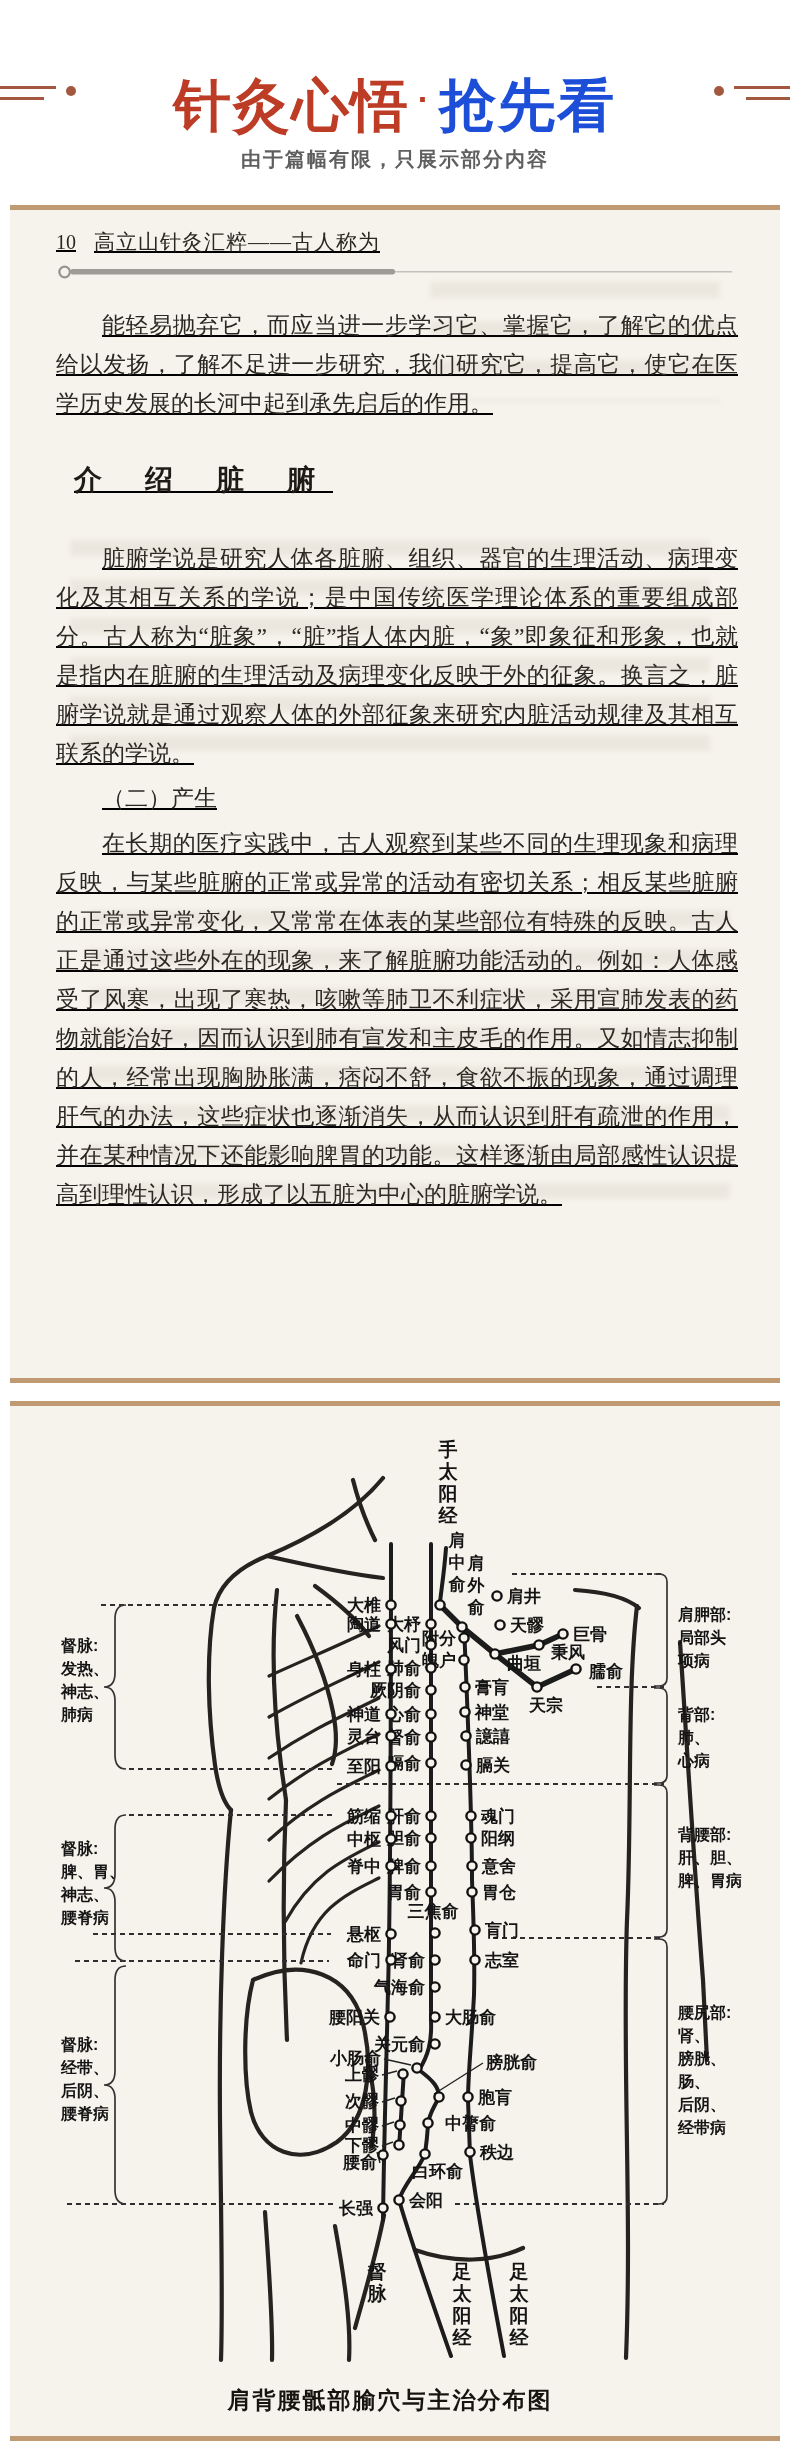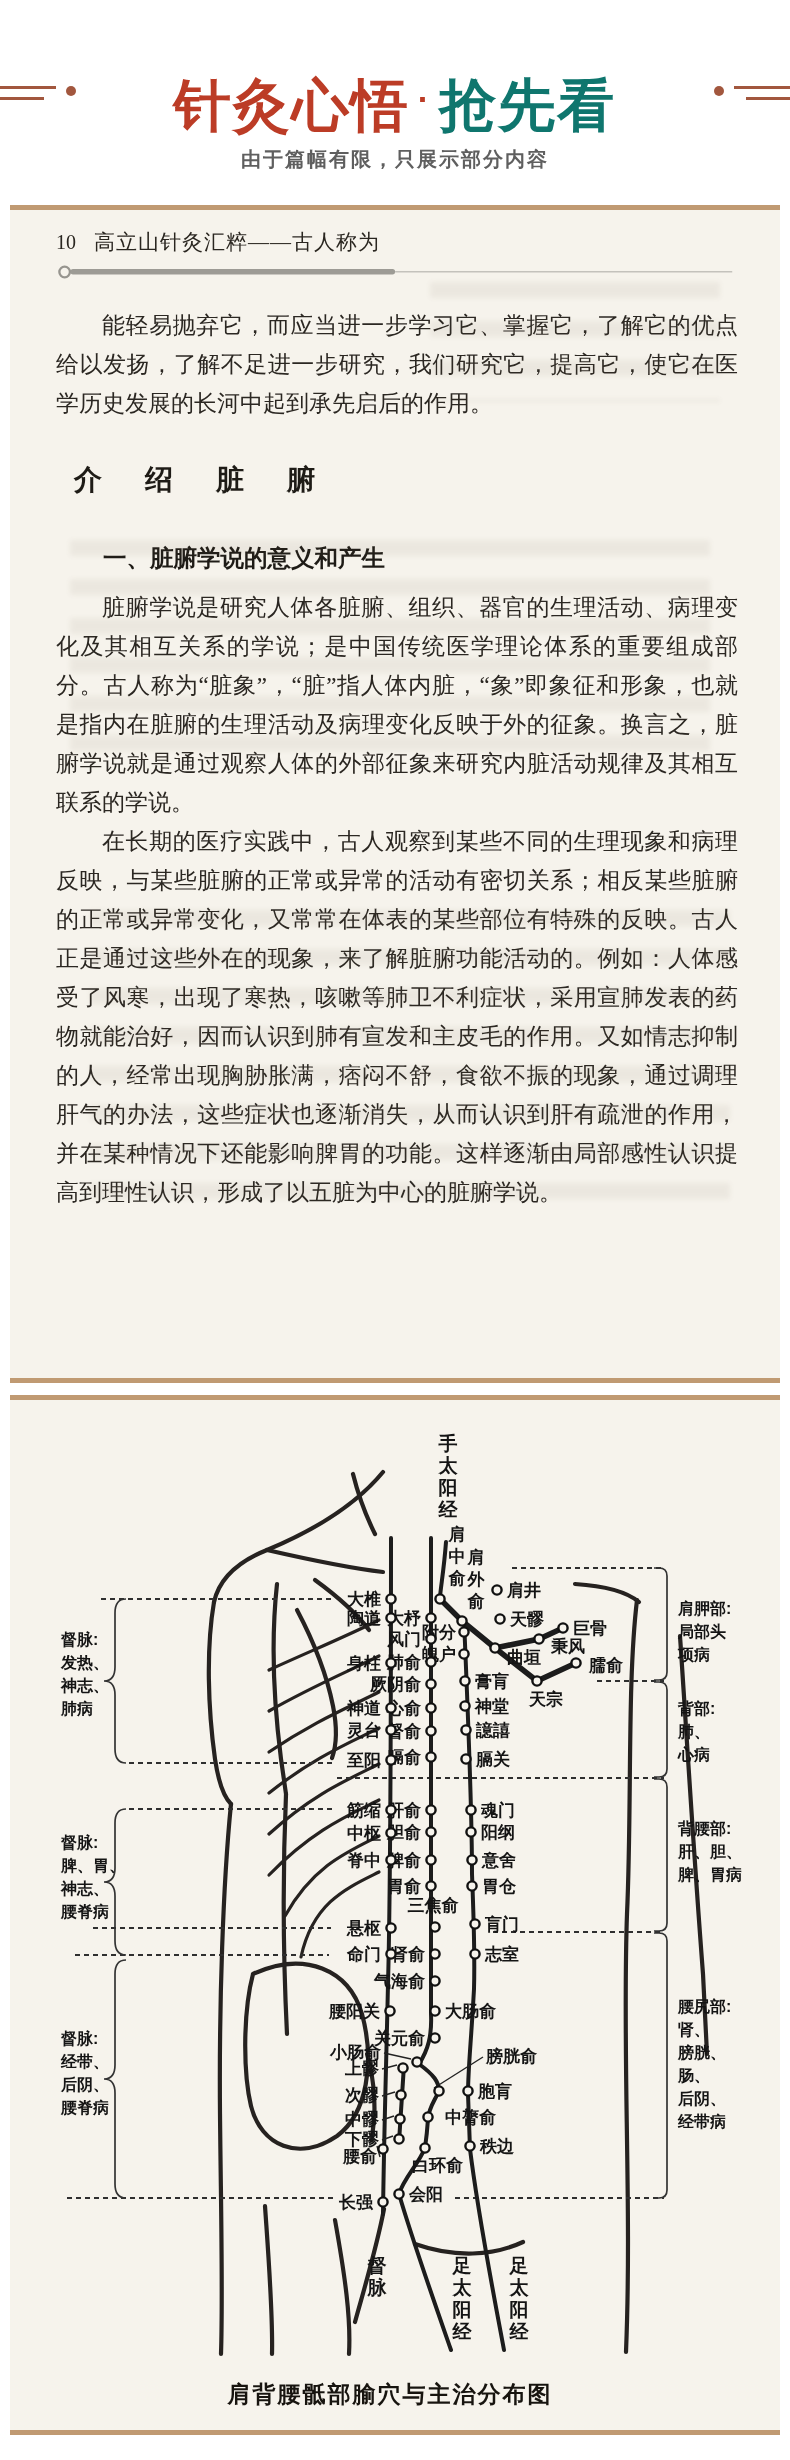--- a/index.html
+++ b/index.html
@@ -4,36 +4,36 @@
 <style>
   html,body{margin:0;padding:0;background:#ffffff;}
   body{width:790px;font-family:"Liberation Sans",sans-serif;}
 
   
   .banner{position:relative;height:205px;background:#fff;}
   .banner-title{position:absolute;top:30px;left:0;right:0;text-align:center;
     font-size:57px;font-weight:800;letter-spacing:2px;white-space:nowrap;}
   .t-red{color:#bc3c26;}
   .t-sep{color:#bc3c26;font-size:34px;vertical-align:14px;margin:0 8px;font-weight:800;}
-  .t-dark{color:#0f766e;margin-top:40px;}
+  .t-dark{color:#1d4ed8;margin-top:40px;}
   .banner-sub{position:absolute;top:146px;left:0;right:0;text-align:center;
     font-size:20px;color:#5f5f5f;letter-spacing:2px;font-weight:bold;}
   .dl{position:absolute;height:3px;background:#a2573e;}
   .dl.l1{left:0;top:86px;width:56px;}
   .dl.l2{left:0;top:97px;width:44px;}
   .dl.r1{right:0;top:86px;width:56px;}
   .dl.r2{right:0;top:97px;width:44px;}
   .ddot{position:absolute;width:10px;height:10px;border-radius:50%;background:#a2573e;top:86px;}
   .ddot.dleft{left:66px;}
   .ddot.dright{right:66px;}
 
   
   .scan{position:relative;margin:0 10px;background:#f6f3ec;
     border-top:5px solid #c09a72;border-bottom:5px solid #c09a72;overflow:hidden;}
-  #page1{height:1168px;margin-bottom:12px;}
+  #page1{height:1168px;margin-bottom:18px;text-decoration:underline;}
   #page2{height:1030px;}
   .p1-inner{padding:18px 42px 0 46px;}
   .p1-head{display:flex;align-items:baseline;gap:18px;
     font-family:"Liberation Serif",serif;color:#2a2620;}
   .p1-num{font-size:20px;}
   .p1-title{font-size:21px;letter-spacing:1px;}
   .needle{display:block;margin-top:8px;width:100%;height:16px;}
   .needle circle{fill:none;stroke:#97958f;stroke-width:2.4;}
   .needle rect{fill:#9d9b95;}
   .needle line{stroke:#c4c2bc;stroke-width:1.6;}
@@ -92,22 +92,22 @@
       <span class="p1-num">10</span>
       <span class="p1-title">高立山针灸汇粹——古人称为</span>
     </div>
     <svg class="needle" viewBox="0 0 710 16" aria-hidden="true">
       <circle cx="9" cy="8" r="5.5"></circle>
       <rect x="15" y="5" width="338" height="5.5" rx="2.7"></rect>
       <line x1="353" y1="7.7" x2="704" y2="7.7"></line>
     </svg>
     <p class="para para1">能轻易抛弃它，而应当进一步学习它、掌握它，了解它的优点给以发扬，了解不足进一步研究，我们研究它，提高它，使它在医学历史发展的长河中起到承先启后的作用。</p>
     <div class="chapter">介 绍 脏 腑</div>
-    <div class="sec-title">一、脏腑学说的意义和产生</div>
     <p class="para">脏腑学说是研究人体各脏腑、组织、器官的生理活动、病理变化及其相互关系的学说；是中国传统医学理论体系的重要组成部分。古人称为“脏象”，“脏”指人体内脏，“象”即象征和形象，也就是指内在脏腑的生理活动及病理变化反映于外的征象。换言之，脏腑学说就是通过观察人体的外部征象来研究内脏活动规律及其相互联系的学说。</p>
+    <div class="sub-title">（二）产生</div>
     <p class="para">在长期的医疗实践中，古人观察到某些不同的生理现象和病理反映，与某些脏腑的正常或异常的活动有密切关系；相反某些脏腑的正常或异常变化，又常常在体表的某些部位有特殊的反映。古人正是通过这些外在的现象，来了解脏腑功能活动的。例如：人体感受了风寒，出现了寒热，咳嗽等肺卫不利症状，采用宣肺发表的药物就能治好，因而认识到肺有宣发和主皮毛的作用。又如情志抑制的人，经常出现胸胁胀满，痞闷不舒，食欲不振的现象，通过调理肝气的办法，这些症状也逐渐消失，从而认识到肝有疏泄的作用，并在某种情况下还能影响脾胃的功能。这样逐渐由局部感性认识提高到理性认识，形成了以五脏为中心的脏腑学说。</p>
   </div>
 </div>
 
 <div class="scan" id="page2">
   <svg id="dsvg" width="760" height="1006" viewBox="0 0 760 1006">
     <g>
         <path d="M 368,58 C 340,92 300,116 252,136 C 222,148 204,166 199,188" class="body"></path>
         <path d="M 199,188 C 191,235 193,295 200,345 C 204,372 210,384 216,390" class="body"></path>
         <path d="M 216,390 C 208,470 204,590 205,700 C 206,800 208,880 206,940" class="body"></path>

